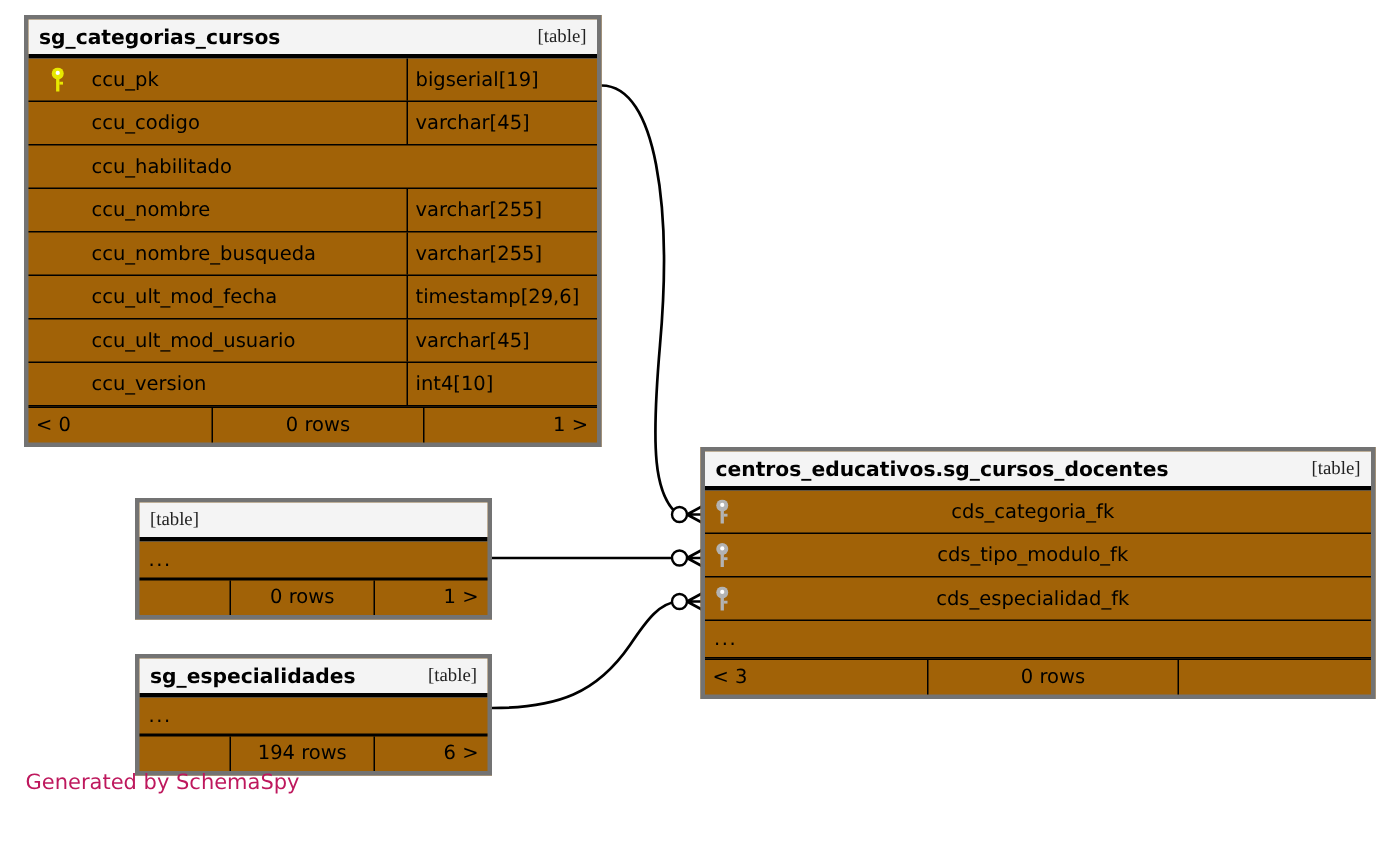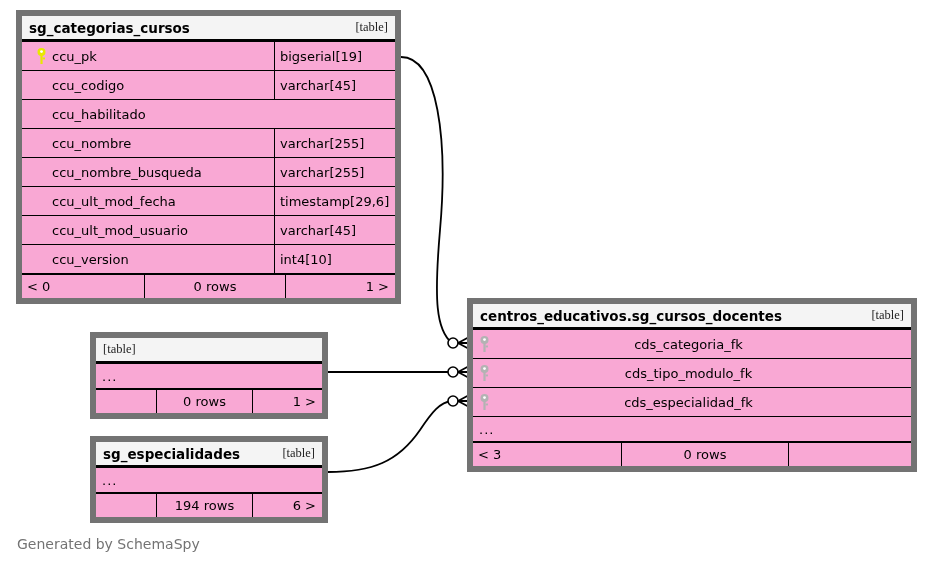--- a/index.html
+++ b/index.html
@@ -21,22 +21,22 @@
     left: 0;
     top: 0;
     width: 932px;
     height: 569px;
     pointer-events: none;
   }
   
   .tbl {
     position: absolute;
     box-sizing: border-box;
-    border: 6px solid #737373;
-    background: #f9a8d4;
+    border: 3px solid #737373;
+    background: #a16207;
   }
   .tbl-header {
     display: flex;
     align-items: center;
     justify-content: space-between;
     background: #f4f4f4;
     border-bottom: 3px solid #000000;
     padding: 0 7px;
     height: 26px;
     box-sizing: border-box;
@@ -120,21 +120,21 @@
   }
   .foot-left { justify-content: flex-start; padding-left: 5px; }
   .foot-mid {
     justify-content: center;
     border-left: 1.5px solid #000000;
     border-right: 1.5px solid #000000;
   }
   .foot-right { justify-content: flex-end; padding-right: 6px; }
   
   #tbl-categorias { left: 16px;  top: 10px;  width: 385px; }
-  #tbl-categorias .col-name { width: 252px; }
+  #tbl-categorias .col-name { width: 252px; gap: 12px; }
   #tbl-categorias .col-type { flex: 1; }
   #tbl-categorias .foot-left  { width: 122px; }
   #tbl-categorias .foot-mid   { width: 142px; }
   #tbl-categorias .foot-right { flex: 1; }
 
   #tbl-docentes { left: 467px; top: 298px; width: 450px; }
   #tbl-docentes .row { height: 29px; }
   #tbl-docentes .col-name {
     flex: 1;
     justify-content: center;
@@ -148,23 +148,23 @@
   #tbl-tipos { left: 90px; top: 332px; width: 238px; }
   #tbl-especialidades { left: 90px; top: 436px; width: 238px; }
   .small-tbl .foot-left  { width: 60px; }
   .small-tbl .foot-mid   { width: 97px; }
   .small-tbl .foot-right { flex: 1; }
 
   
   #caption {
     position: absolute;
     left: 17px;
-    top: 536px;
+    top: 514px;
     font-size: 14px;
-    color: #737373;
+    color: #be185d;
     white-space: nowrap;
   }
 </style>
 </head>
 <body>
 
 <div id="canvas">
 
   <svg id="edges" viewBox="0 0 932 569" width="932" height="569">
     <defs>

